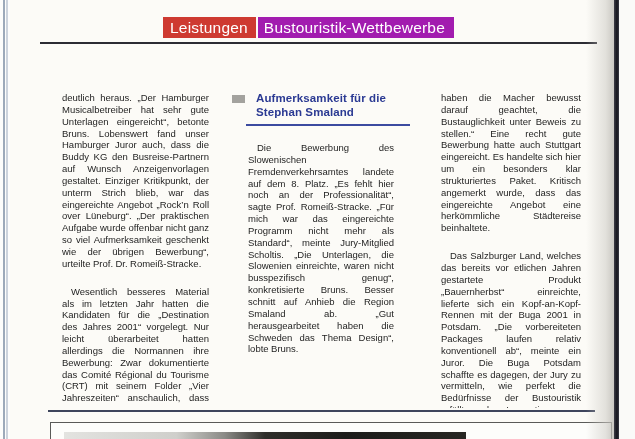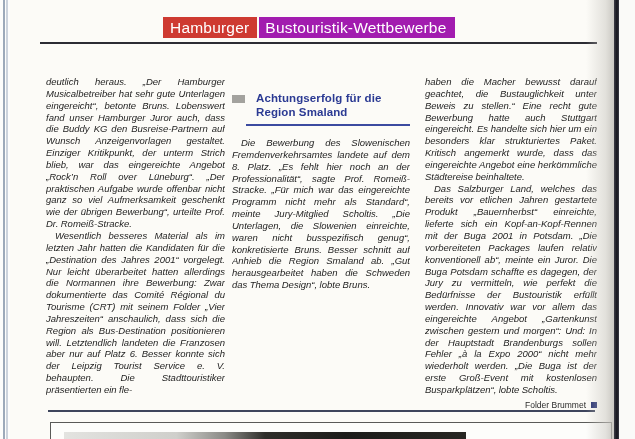--- a/index.html
+++ b/index.html
@@ -34,22 +34,22 @@
     padding:0 9px 0 6px;margin-left:2px;letter-spacing:.2px;white-space:nowrap;
   }
   .header-rule{position:absolute;left:40px;top:42px;width:557px;height:2px;background:#2c2c34;}
 
   
   .col{position:absolute;top:76px;overflow:hidden;}
   .col1{left:46px;width:179px;height:328px;}
   .col2{left:232px;width:178px;height:328px;}
   .col3{left:425px;width:172px;height:332px;}
   .col p{
-    margin:0;font-size:9.5px;line-height:11.85px;color:#1e1e1e;
-    text-align:justify;hyphens:auto;-webkit-hyphens:auto;word-spacing:-0.2px;font-style:italic;
+    margin:16px;font-size:9.5px;line-height:11.85px;color:#1e1e1e;
+    text-align:justify;hyphens:auto;-webkit-hyphens:auto;word-spacing:-0.2px;
   }
   .col p.indent{text-indent:9px;}
 
   
   .subhead{margin:15px 0 0 0;position:relative;padding-left:24px;}
   .subhead .bullet{
     position:absolute;left:0;top:4px;width:13px;height:8px;background:#a3a29e;
   }
   .subhead .subhead-text{
     font-size:11.5px;line-height:14px;font-weight:bold;color:#2b3a93;letter-spacing:.1px;
@@ -77,36 +77,36 @@
 <body>
 
 <div class="scan-page"></div>
 
 <div class="left-edge">
   <div class="left-edge-line1"></div>
   <div class="left-edge-line2"></div>
 </div>
 
 <div class="header">
-  <span class="kicker">Hamburger</span>
+  <span class="kicker">Leistungen</span>
   <span class="headline">Bustouristik-Wettbewerbe</span>
 </div>
 <div class="header-rule"></div>
 
 <div class="col col1">
   <p>deutlich heraus. „Der Hamburger Musicalbetreiber hat sehr gute Unterlagen eingereicht“, betonte Bruns. Lobenswert fand unser Hamburger Juror auch, dass die Buddy KG den Busreise-Partnern auf Wunsch Anzeigenvorlagen gestaltet. Einziger Kritikpunkt, der unterm Strich blieb, war das eingereichte Angebot „Rock’n Roll over Lüneburg“. „Der praktischen Aufgabe wurde offenbar nicht ganz so viel Aufmerksamkeit geschenkt wie der übrigen Bewerbung“, urteilte Prof. Dr. Romeiß-Stracke.</p>
   <p class="indent">Wesentlich besseres Material als im letzten Jahr hatten die Kandidaten für die „Destination des Jahres 2001“ vorgelegt. Nur leicht überarbeitet hatten allerdings die Normannen ihre Bewerbung: Zwar dokumentierte das Comité Régional du Tourisme (CRT) mit seinem Folder „Vier Jahreszeiten“ anschaulich, dass sich die Region als Bus-Destination positionieren will. Letztendlich landeten die Franzosen aber nur auf Platz 6. Besser konnte sich der Leipzig Tourist Service e. V. behaupten. Die Stadttouristiker präsentierten ein fle-</p>
 </div>
 
 <div class="col col2">
   <div class="subhead">
     <span class="bullet"></span>
     <div class="subhead-text">
-      <span>Achtungserfolg für die</span><br>
-      <span>Region Smaland</span>
+      <span>Aufmerksamkeit für die</span><br>
+      <span>Stephan Smaland</span>
     </div>
   </div>
   <div class="subrule"></div>
   <p class="indent">Die Bewerbung des Slowenischen Fremdenverkehrsamtes landete auf dem 8. Platz. „Es fehlt hier noch an der Professionalität“, sagte Prof. Romeiß-Stracke. „Für mich war das eingereichte Programm nicht mehr als Standard“, meinte Jury-Mitglied Scholtis. „Die Unterlagen, die Slowenien einreichte, waren nicht busspezifisch genug“, konkretisierte Bruns. Besser schnitt auf Anhieb die Region Smaland ab. „Gut herausgearbeitet haben die Schweden das Thema Design“, lobte Bruns.</p>
 </div>
 
 <div class="col col3">
   <p>haben die Macher bewusst darauf geachtet, die Bustauglichkeit unter Beweis zu stellen.“ Eine recht gute Bewerbung hatte auch Stuttgart eingereicht. Es handelte sich hier um ein besonders klar strukturiertes Paket. Kritisch angemerkt wurde, dass das eingereichte Angebot eine herkömmliche Städtereise beinhaltete.</p>
   <p class="indent">Das Salzburger Land, welches das bereits vor etlichen Jahren gestartete Produkt „Bauernherbst“ einreichte, lieferte sich ein Kopf-an-Kopf-Rennen mit der Buga 2001 in Potsdam. „Die vorbereiteten Packages laufen relativ konventionell ab“, meinte ein Juror. Die Buga Potsdam schaffte es dagegen, der Jury zu vermitteln, wie perfekt die Bedürfnisse der Bustouristik erfüllt werden. Innovativ war vor allem das eingereichte Angebot „Gartenkunst zwischen gestern und morgen“: Und: In der Hauptstadt Brandenburgs sollen Fehler „à la Expo 2000“ nicht mehr wiederholt werden. „Die Buga ist der erste Groß-Event mit kostenlosen Busparkplätzen“, lobte Scholtis.</p>
   <div class="byline">

